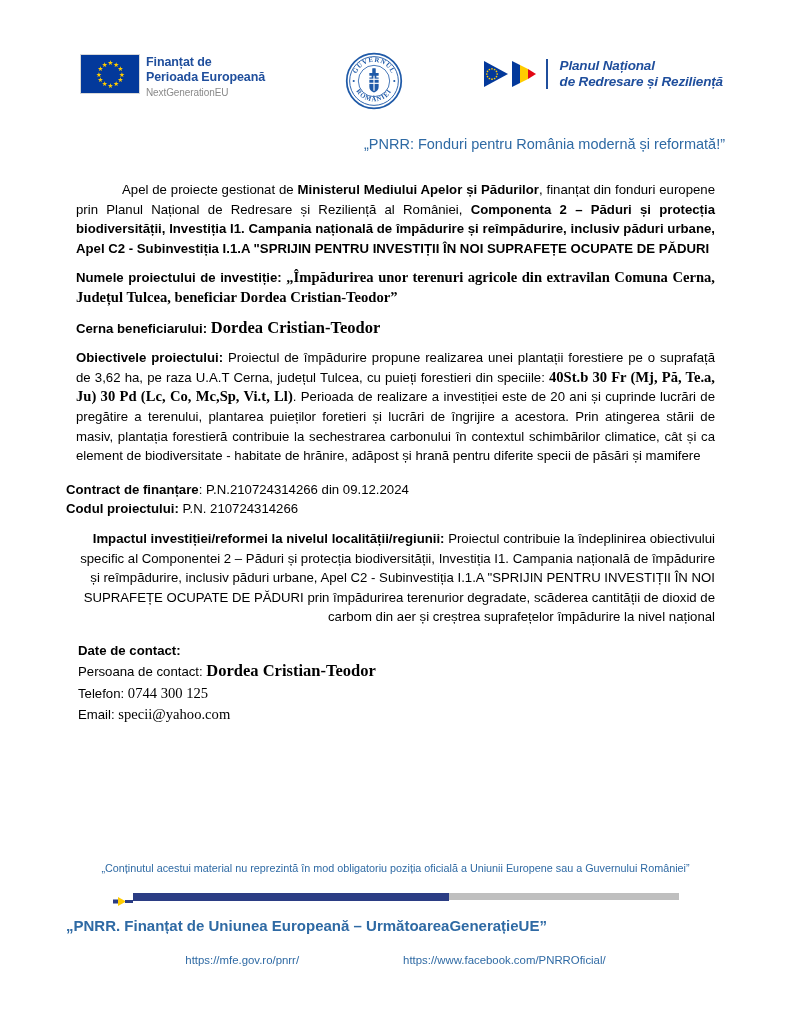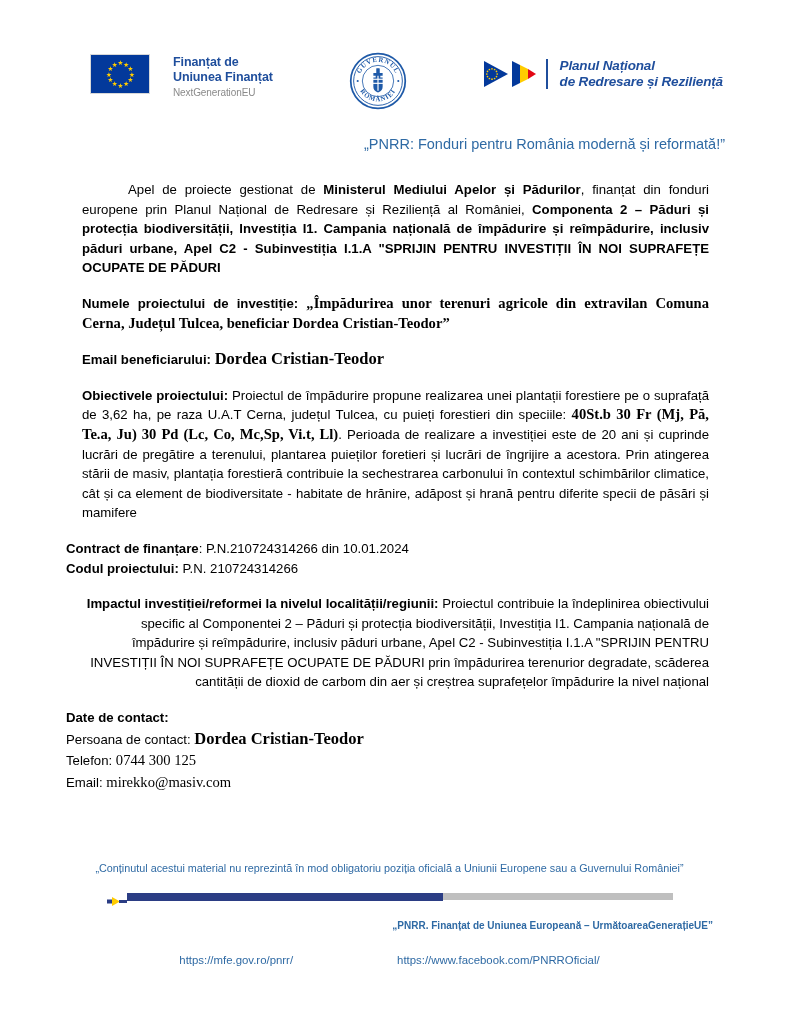--- a/index.html
+++ b/index.html
@@ -29,22 +29,22 @@
     display: flex;
     align-items: flex-start;
     justify-content: space-between;
     padding-top: 54px;
     height: 72px;
   }
 
   .eu-logo {
     display: flex;
     align-items: flex-start;
-    gap: 23px;
-    margin-left: 24px;
+    gap: 6px;
+    margin-left: 14px;
   }
   .eu-flag {
     width: 60px;
     height: 40px;
     background: #03399b;
     position: relative;
     flex: none;
     border: 1px solid #d8d8d8;
     box-sizing: border-box;
   }
@@ -120,21 +120,21 @@
     color: #2f6aa4;
     font-size: 14.5px;
     line-height: 18px;
     margin-top: 9px;
   }
 
   
   .body-wrap { margin-top: 27px; }
 
   p.para {
-    margin: 16px;
+    margin: 10px;
     font-size: 13.2px;
     line-height: 19.6px;
     text-align: justify;
   }
   p.para.left { text-align: right; }
   .indent { display: inline-block; width: 46px; }
 
   .b { font-weight: bold; }
   .serif { font-family: "Liberation Serif", serif; font-size: 14.6px; }
   .serif-b { font-family: "Liberation Serif", serif; font-weight: bold; font-size: 14.6px; }
@@ -144,27 +144,28 @@
   .blk-sm { margin-top: 11px; }
 
   .line {
     font-size: 13.2px;
     line-height: 19.6px;
   }
 
   .contact-line {
     font-size: 13.2px;
     line-height: 20.5px;
+    margin-left: 12px;
   }
 
   
   .footer {
     position: absolute;
     left: 66px;
-    right: 78px;
+    right: 66px;
     bottom: 56px;
   }
   .disclaimer {
     text-align: center;
     color: #2f6aa4;
     font-size: 10.8px;
     line-height: 14px;
   }
   .divider-row {
     display: flex;
@@ -180,24 +181,24 @@
     height: 8px;
     background: #2b3d84;
     flex: 0 0 56%;
   }
   .div-gray {
     height: 7px;
     background: #bfbfbf;
     flex: 1;
   }
   .footer-title {
-    text-align: right;
+    text-align: left;
     color: #2f6aa4;
     font-weight: bold;
-    font-size: 10px;
+    font-size: 15px;
     line-height: 19px;
     margin-top: 15px;
   }
   .footer-links {
     display: flex;
     justify-content: center;
     gap: 104px;
     margin-top: 18px;
   }
   .footer-links a, .footer-links span {
@@ -224,21 +225,21 @@
           <span class="star" style="left: 32.25px; top: 26.4593px;">★</span>
           <span class="star" style="left: 26.5px; top: 28px;">★</span>
           <span class="star" style="left: 20.75px; top: 26.4593px;">★</span>
           <span class="star" style="left: 16.5407px; top: 22.25px;">★</span>
           <span class="star" style="left: 15px; top: 16.5px;">★</span>
           <span class="star" style="left: 16.5407px; top: 10.75px;">★</span>
           <span class="star" style="left: 20.75px; top: 6.54071px;">★</span>
         </div>
       <div class="eu-text-block">
         <div class="eu-line">Finanțat de</div>
-        <div class="eu-line">Uniunea Finanțat</div>
+        <div class="eu-line">Perioada Europeană</div>
         <div class="eu-sub">NextGenerationEU</div>
       </div>
     </div>
 
     <div class="gov-logo">
       <svg width="58" height="58" viewBox="0 0 100 100" aria-hidden="true">
         <defs>
           <path id="arcTop" d="M 17,50 A 33,33 0 0 1 83,50" fill="none"></path>
           <path id="arcBot" d="M 15,50 A 35,35 0 0 0 85,50" fill="none"></path>
         </defs>
@@ -301,36 +302,36 @@
   </div>
 
   <div class="doc-subtitle">„PNRR: Fonduri pentru România modernă și reformată!”</div>
 
   <div class="body-wrap">
 
     <p class="para"><span class="indent"></span><span>Apel de proiecte gestionat de </span><span class="b">Ministerul Mediului Apelor și Pădurilor</span><span>, finanțat din fonduri europene prin Planul Național de Redresare și Reziliență al României, </span><span class="b">Componenta 2 – Păduri și protecția biodiversității, Investiția I1. Campania națională de împădurire și reîmpădurire, inclusiv păduri urbane, Apel C2 - Subinvestiția I.1.A "SPRIJIN PENTRU INVESTIȚII ÎN NOI SUPRAFEȚE OCUPATE DE PĂDURI</span></p>
 
     <p class="para blk"><span class="b">Numele proiectului de investiție</span><span class="b">: </span><span class="serif-b">„Împădurirea unor terenuri agricole din extravilan Comuna Cerna, Județul Tulcea, beneficiar Dordea Cristian-Teodor”</span></p>
 
-    <p class="para blk-sm"><span class="b">Email beneficiarului</span><span class="b">: </span><span class="serif-bname">Dordea Cristian-Teodor</span></p>
+    <p class="para blk-sm"><span class="b">Cerna beneficiarului</span><span class="b">: </span><span class="serif-bname">Dordea Cristian-Teodor</span></p>
 
     <p class="para blk-sm"><span class="b">Obiectivele proiectului:</span><span> Proiectul de împădurire propune realizarea unei plantații forestiere pe o suprafață de 3,62 ha, pe raza U.A.T Cerna, județul Tulcea, cu puieți forestieri din speciile: </span><span class="serif-b">40St.b 30 Fr (Mj, Pă, Te.a, Ju) 30 Pd (Lc, Co, Mc,Sp, Vi.t, Ll)</span><span>. Perioada de realizare a investiției este de 20 ani și cuprinde lucrări de pregătire a terenului, plantarea puieților foretieri și  lucrări de îngrijire a acestora. Prin atingerea stării de masiv, plantația forestieră contribuie la sechestrarea carbonului în contextul schimbărilor climatice, cât și ca element de biodiversitate - habitate de hrănire, adăpost și hrană pentru diferite specii de păsări și mamifere</span></p>
 
     <div class="blk">
-      <div class="line"><span class="b">Contract de finanțare</span><span>: P.N.210724314266 din 10.01.2024</span></div>
+      <div class="line"><span class="b">Contract de finanțare</span><span>: P.N.210724314266 din 09.12.2024</span></div>
       <div class="line"><span class="b">Codul proiectului:</span><span> P.N.  210724314266</span></div>
     </div>
 
     <p class="para left blk"><span class="b">Impactul investiției/reformei la nivelul localității/regiunii:</span><span> Proiectul contribuie la îndeplinirea obiectivului specific al Componentei 2 – Păduri și protecția biodiversității, Investiția I1. Campania națională de împădurire și reîmpădurire, inclusiv păduri urbane, Apel C2 - Subinvestiția I.1.A "SPRIJIN PENTRU INVESTIȚII ÎN NOI SUPRAFEȚE OCUPATE DE PĂDURI prin împădurirea terenurior degradate, scăderea cantității de dioxid de carbom din aer și creștrea suprafețelor împădurire la nivel național</span></p>
 
     <div class="blk">
       <div class="contact-line b">Date de contact:</div>
       <div class="contact-line"><span>Persoana de contact: </span><span class="serif-bname">Dordea Cristian-Teodor</span></div>
       <div class="contact-line"><span>Telefon: </span><span class="serif">0744 300 125</span></div>
-      <div class="contact-line"><span>Email: </span><span class="serif">mirekko@masiv.com</span></div>
+      <div class="contact-line"><span>Email: </span><span class="serif">specii@yahoo.com</span></div>
     </div>
 
   </div>
 
   <div class="footer">
     <div class="disclaimer">„Conținutul acestui material nu reprezintă în mod obligatoriu poziția oficială a Uniunii Europene sau a Guvernului României”</div>
 
     <div class="divider-row">
       <div class="div-arrow">
         <svg width="20" height="9" viewBox="0 0 20 9" aria-hidden="true">

